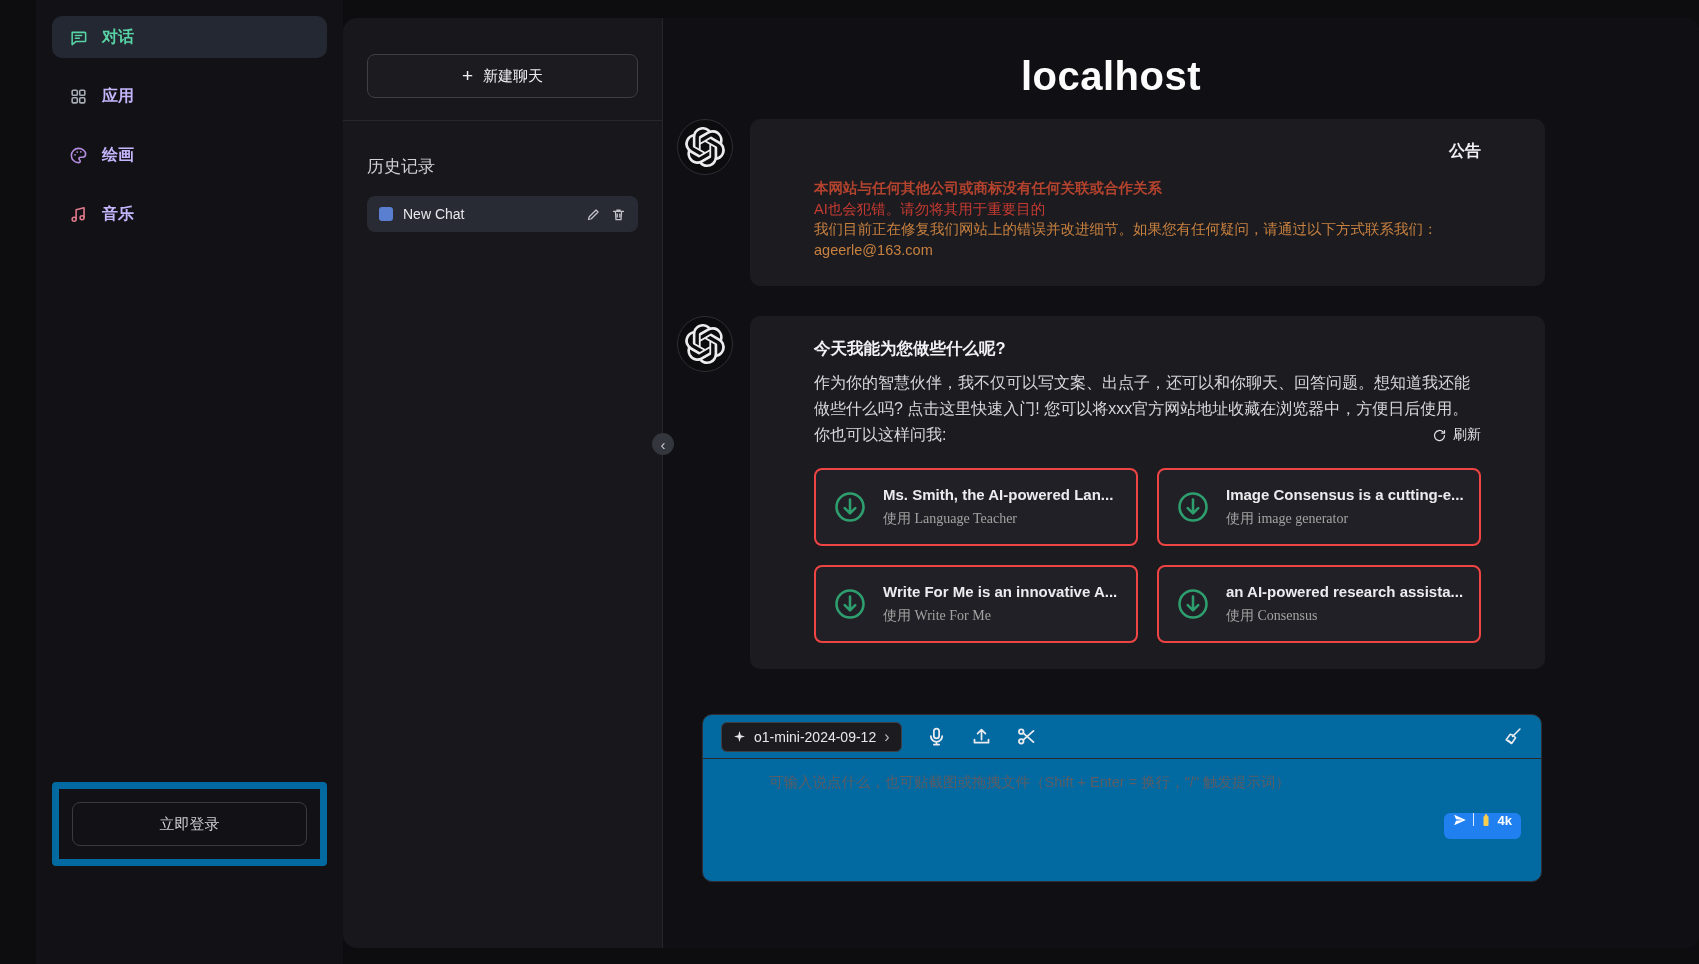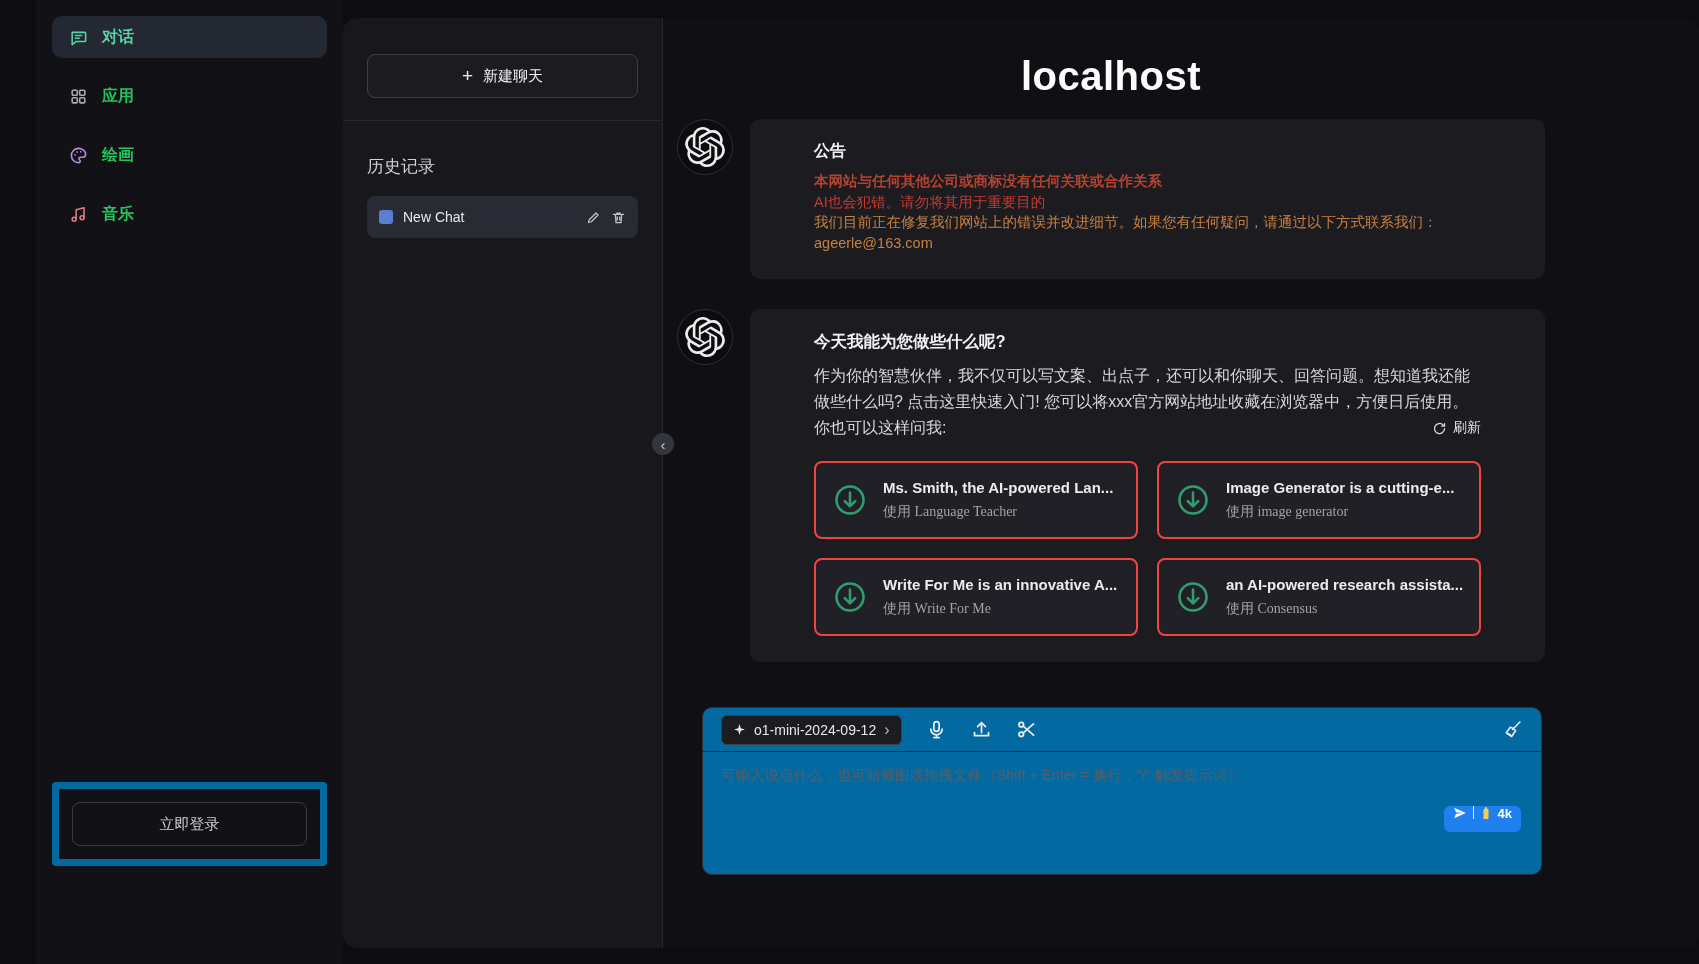--- a/index.html
+++ b/index.html
@@ -14,21 +14,21 @@
 
   
   .nav {
     width:307px; background:#121216; padding:16px;
     display:flex; flex-direction:column; justify-content:space-between;
     flex-shrink:0;
   }
   .nav-item {
     display:flex; align-items:center; gap:14px;
     height:42px; padding:0 16px; border-radius:10px;
-    color:#22c55e; font-size:16px; font-weight:600;
+    color:#c4b5fd; font-size:16px; font-weight:600;
     margin-bottom:17px; cursor:pointer;
   }
   .nav-item.active { background:#242832; color:#58d3a5; }
   .nav-icon { width:20px; height:20px; display:flex; align-items:center; justify-content:center; }
   .nav-icon svg { width:19px; height:19px; }
   .icon-chat { color:#58d3a5; }
   .icon-apps { color:#a6adb5; }
   .icon-palette { color:#b48ce0; }
   .icon-music { color:#e0798c; }
 
@@ -54,21 +54,21 @@
   .newchat {
     width:100%; height:44px; border:1px solid #3e3e45; border-radius:8px;
     background:#1b1b20; color:#f0f0f2; font-size:15px; cursor:pointer;
     display:flex; align-items:center; justify-content:center; gap:10px;
     font-family:inherit;
   }
   .newchat .plus { font-size:19px; font-weight:400; color:#f0f0f2; }
   .history-section { border-top:1px solid #26262b; padding:34px 24px 0; flex:1; }
   .history-title { font-size:17px; color:#d2d2d6; margin-bottom:18px; }
   .history-item {
-    height:42px; border-radius:8px; background:#282b33;
+    height:36px; border-radius:8px; background:#282b33;
     display:flex; align-items:center; gap:10px; padding:0 12px;
     color:#e8e8ec; font-size:14px; cursor:pointer;
   }
   .chat-square { width:14px; height:14px; border-radius:3px; background:#5b7fd0; flex-shrink:0; }
   .history-item .title { flex:1; }
   .row-icon { width:15px; height:15px; color:#c3c3c9; display:flex; cursor:pointer; }
   .row-icon svg { width:15px; height:15px; }
 
   .collapse-btn {
     position:absolute; left:309px; top:415px; width:22px; height:22px;
@@ -86,21 +86,21 @@
   }
   .msg { display:flex; gap:17px; margin-bottom:30px; }
   .avatar {
     width:56px; height:56px; border-radius:50%; flex-shrink:0;
     background:#0c0c0f; border:1px solid #2e2e33;
     display:flex; align-items:center; justify-content:center;
   }
   .avatar svg { width:40px; height:40px; fill:#ececee; }
   .bubble { background:#1b1b20; border-radius:10px; padding:22px 64px 26px; flex:1; }
 
-  .ann-title { font-weight:700; color:#f2f2f4; font-size:16px; margin-bottom:9px; }
+  .ann-title { font-weight:700; color:#f2f2f4; font-size:16px; margin-bottom:16px;text-align:right; }
   .ann-line { font-size:14.5px; line-height:20.5px; }
   .ann-line1 { color:#b4432e; font-weight:700; }
   .ann-line2 { color:#c53b31; }
   .ann-line3 { color:#c8813f; }
   .ann-email { color:#c8813f; display:inline-block; cursor:pointer; text-decoration:none; font-size:14.5px; line-height:20.5px; }
 
   .intro-title { font-weight:700; color:#f2f2f4; font-size:16.5px; margin-bottom:10px; }
   .intro-body { color:#d8d8dc; font-size:16px; line-height:26px; }
   .hint-row { display:flex; justify-content:space-between; align-items:center; }
   .hint { color:#d8d8dc; font-size:16px; line-height:26px; }
@@ -137,21 +137,21 @@
   }
   .model-pill .sicon { width:13px; height:13px; display:flex; color:#e8e8ec; }
   .model-pill .sicon svg { width:13px; height:13px; }
   .model-pill .chev { color:#b9b9bf; font-size:16px; line-height:1; }
   .tool { width:21px; height:21px; color:#ececf0; cursor:pointer; display:flex; }
   .tool svg { width:21px; height:21px; }
   .toolbar-spacer { flex:1; }
   .composer-body { position:relative; height:122px; padding:14px 18px; }
   .composer-body textarea {
     width:100%; height:64px; background:transparent; border:none; outline:none;
-    resize:none; color:#dddde1; font-size:14.5px; font-family:inherit;
+    resize:none; color:#dddde1; font-size:14.5px; font-family:inherit;margin-left:48px;
   }
   .composer-body textarea::placeholder { color:#5d5d64; }
   .send-btn {
     position:absolute; right:20px; bottom:42px;
     background:#2080f0; border-radius:6px; height:26px; padding:0 9px;
     display:flex; align-items:flex-start; gap:6px; color:#fff;
     font-size:13px; font-weight:700; cursor:pointer;
   }
   .send-btn .plane { width:14px; height:14px; display:flex; }
   .send-btn .plane svg { width:14px; height:14px; fill:#fff; }
@@ -299,21 +299,21 @@
                 </div>
               </div>
               <div class="card">
                 <span class="card-icon">
                   <svg viewBox="0 0 24 24" fill="none" stroke="currentColor" stroke-width="1.7" stroke-linecap="round" stroke-linejoin="round">
                       <circle cx="12" cy="12" r="9"></circle>
                       <path d="M12 7v9M8.5 12.8L12 16.2l3.5-3.4"></path>
                     </svg>
                 </span>
                 <div class="card-text">
-                  <div class="card-title">Image Generator is a cutting-e...</div>
+                  <div class="card-title">Image Consensus is a cutting-e...</div>
                   <div class="card-sub">使用 image generator</div>
                 </div>
               </div>
               <div class="card">
                 <span class="card-icon">
                   <svg viewBox="0 0 24 24" fill="none" stroke="currentColor" stroke-width="1.7" stroke-linecap="round" stroke-linejoin="round">
                       <circle cx="12" cy="12" r="9"></circle>
                       <path d="M12 7v9M8.5 12.8L12 16.2l3.5-3.4"></path>
                     </svg>
                 </span>

